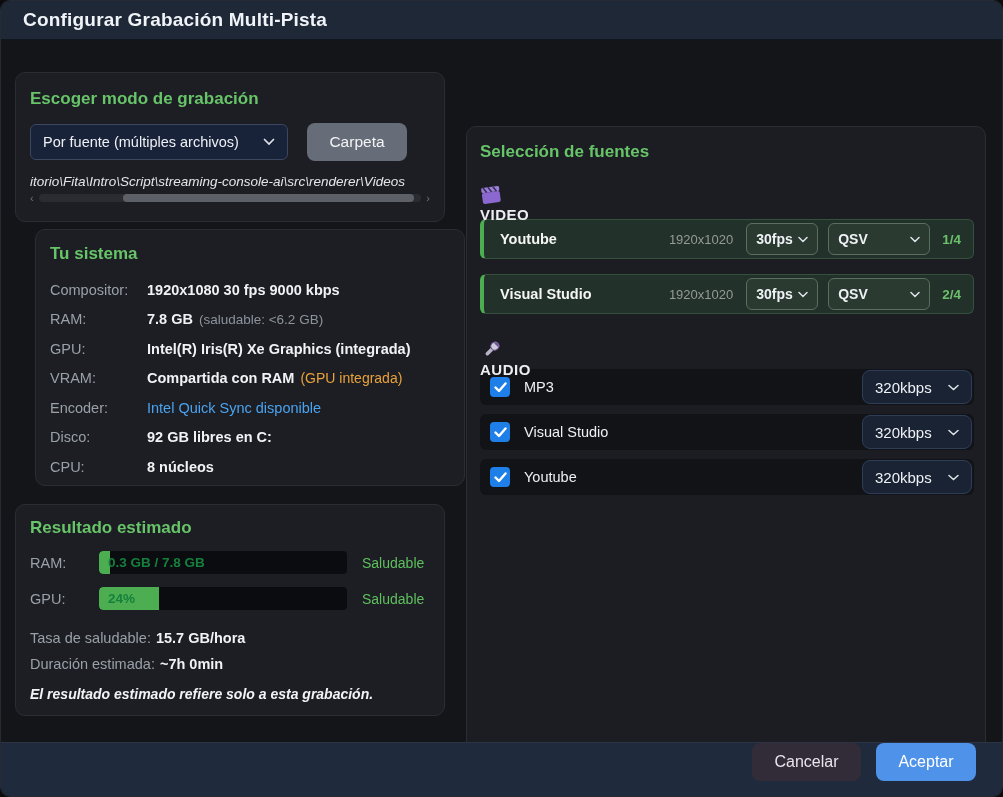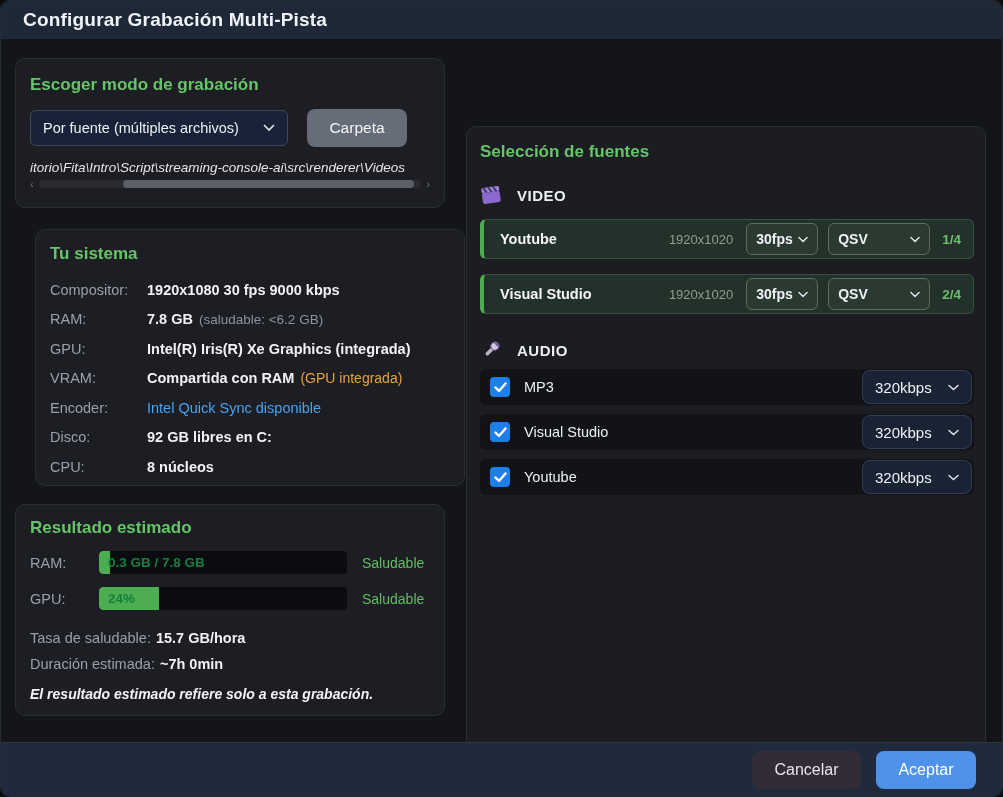--- a/index.html
+++ b/index.html
@@ -13,32 +13,32 @@
   
   .dlg-header{
     position:absolute;left:0;top:0;right:0;height:39px;
     background:#1e2836;border-bottom:1px solid #101620;
     display:flex;align-items:center;padding:0 22px;
   }
   .dlg-title{font-size:19px;font-weight:700;color:#f0f3f8;letter-spacing:.2px;}
   .dlg-footer{
     position:absolute;left:0;right:0;bottom:0;height:54px;
     background:#1f2a3c;border-top:1px solid #2b3345;
-    display:flex;align-items:center;justify-content:flex-end;gap:15px;padding-right:26px;
+    display:flex;align-items:flex-start;justify-content:flex-end;gap:15px;padding-right:26px;
   }
   .btn{border:none;border-radius:8px;font-family:inherit;font-size:16px;cursor:pointer;}
   .btn-cancel{width:109px;height:38px;background:#322c38;color:#e8e5ee;}
   .btn-accept{width:100px;height:38px;background:#4e92e9;color:#ffffff;}
   
   .card{
     position:absolute;background:#1c1e23;border:1px solid #2a2d34;border-radius:10px;
   }
   .card-h{font-size:17px;font-weight:700;color:#68c468;}
   
-  #card-mode{left:14px;top:57px;width:430px;height:150px;padding:16px 14px 0 14px;}
+  #card-mode{left:14px;top:71px;width:430px;height:150px;padding:16px 14px 0 14px;}
   .mode-controls{margin-top:14px;display:flex;align-items:center;gap:19px;}
   .select{
     display:flex;align-items:center;justify-content:space-between;
     background:#182238;border:1px solid #3c4860;border-radius:6px;
     color:#eef1f5;cursor:pointer;
   }
   .mode-select{width:258px;height:36px;padding:0 12px;font-size:14.5px;}
   .btn-folder{width:100px;height:38px;background:#666d78;color:#f3f4f6;font-size:15.5px;}
   .path-text{
     margin-top:13px;font-style:italic;font-size:13.5px;color:#e6e6e8;
@@ -68,21 +68,21 @@
   .bar-text{position:absolute;left:9px;top:0;line-height:23px;font-size:13.5px;font-weight:700;color:#15803d;}
   .est-status{margin-left:15px;color:#5fbf5f;font-size:14px;}
   .est-stats{margin-top:15px;font-size:14.5px;line-height:26px;color:#9aa0a8;}
   .est-stat-value{color:#f1f2f4;font-weight:700;margin-left:5px;}
   .est-footnote{margin-top:9px;font-size:14px;font-weight:700;font-style:italic;color:#f3f3f5;}
   
   #sources-panel{
     position:absolute;left:465px;top:125px;width:520px;height:717px;
     background:#1b1d23;border:1px solid #2a2d34;border-radius:10px;padding:15px 13px;
   }
-  .section-head{display:flex;align-items:center;gap:15px;margin-top:22px;height:22px;}
+  .section-head{display:flex;margin-top:22px;height:22px;flex-direction:column;}
   .section-head.audio{margin-top:25px;}
   .section-label{font-size:15px;font-weight:700;color:#eceef1;letter-spacing:.5px;}
   .icon-20{width:22px;height:22px;flex:none;}
   .video-row{
     display:flex;align-items:center;width:494px;height:40px;margin-top:13px;
     background:#22312a;border:1px solid #35503c;border-left:4px solid #4cae50;
     border-radius:6px;padding:0 12px 0 16px;
   }
   .video-row + .video-row{margin-top:15px;}
   .video-name{font-size:14.5px;font-weight:600;color:#f4f5f4;flex:none;}

